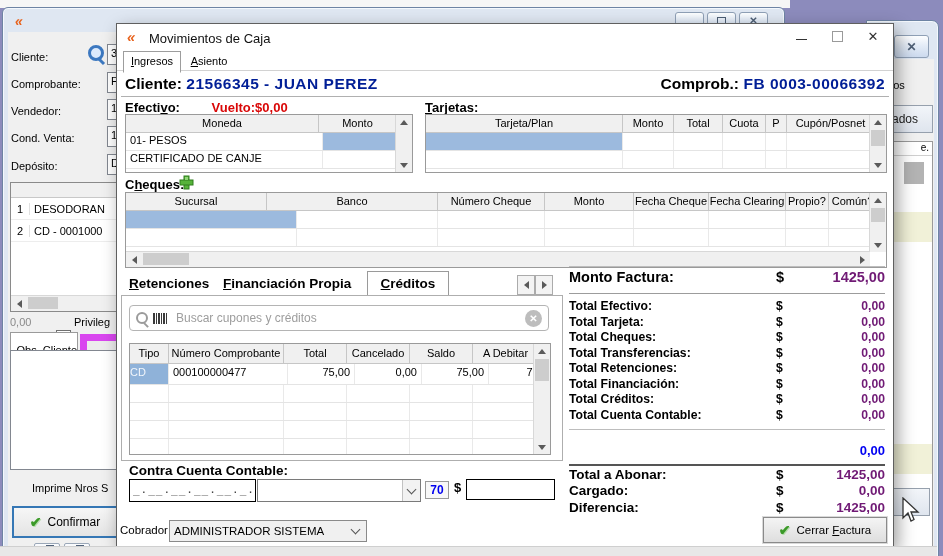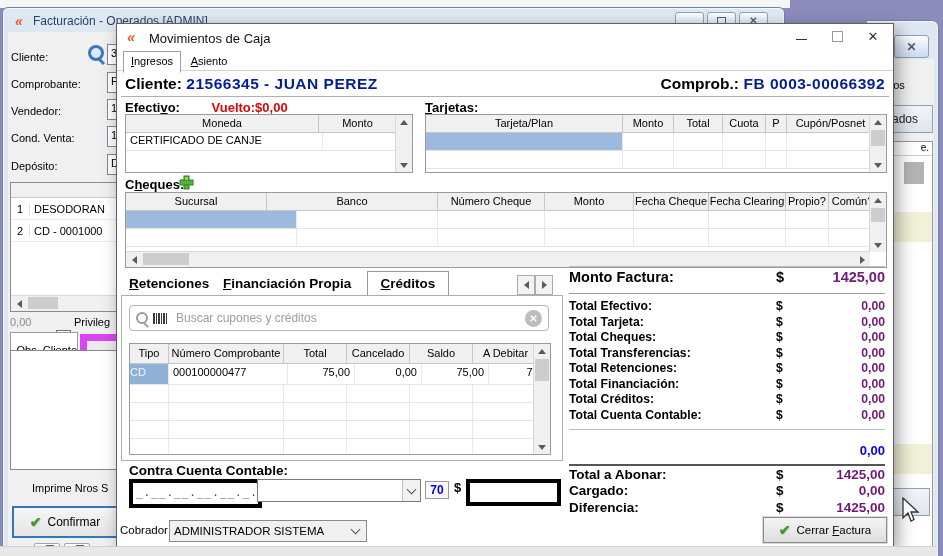--- a/index.html
+++ b/index.html
@@ -94,21 +94,21 @@
   .panel{border:1px solid #aeaeae;background:#fff}
   
   .search{border:1px solid #b4b4b4;border-radius:4px;background:#fff;display:flex;align-items:center;padding:0 6px;gap:5px}
   .slens{width:8px;height:8px;border:2px solid #9b9b9b;border-radius:50%;position:relative;flex:none}
   .slens::after{content:"";position:absolute;left:7px;top:8px;width:2px;height:6px;background:#9b9b9b;transform:rotate(-45deg)}
   .searchinput{border:none;outline:none;flex:1;font-size:12px;font-family:"Liberation Sans",sans-serif;color:#1d4ed8;background:transparent}
   .searchinput::placeholder{color:#9d9d9d}
   .clearbtn{width:17px;height:17px;border-radius:50%;background:#bdbdbd;color:#fff;font-size:10px;font-weight:bold;
             display:flex;align-items:center;justify-content:center;flex:none}
   
-  .inpt{background:#fff;border:4px solid #000000;font-size:11px;padding-left:3px}
+  .inpt{background:#fff;border:1px solid #000000;font-size:11px;padding-left:3px}
   .combo{background:#fff;border:1px solid #7a7a7a;display:flex;align-items:center}
   .combo .btnarr{margin-left:auto;width:17px;align-self:stretch;background:#f2f2f2;border-left:1px solid #c2c2c2;
                  display:flex;align-items:center;justify-content:center}
   .chev{width:6px;height:6px;border-right:1.5px solid #555;border-bottom:1.5px solid #555;transform:rotate(45deg);margin-top:-3px}
   .code70{border:1px solid #9a9a9a;background:#f8f8f8;color:#0000f0;font-weight:bold;font-size:12px;text-align:center}
   .cobcombo{background:#f0f0f0;border:1px solid #8a8a8a;font-size:11.5px;display:flex;align-items:center;padding-left:4px}
   
   .trow{display:flex;align-items:baseline}
   .trow .lb{font-weight:bold;white-space:nowrap}
   .trow .cur{font-weight:bold;position:absolute;left:207px}
@@ -122,21 +122,20 @@
   .logo-or{display:inline-block;font-weight:bold;font-style:italic;color:#e8621c;letter-spacing:-2px}
 </style>
 </head>
 <body>
 
 <div class="stage">
   <div class="abs topstrip"></div>
 
   <div class="abs cwin mainwin">
     <span class="clogo logo-or" style="font-size:14px">« </span>
-    <div class="ctitle">Facturación - Operados [ADMIN]</div>
     <div class="cbtns" style="right:16px">
       <div class="cbtn">
           <div class="min"></div>
         </div>
       <div class="cbtn">
           <div class="res"></div>
         </div>
       <div class="cbtn">
           <div class="cls">✕</div>
         </div>
@@ -249,20 +248,24 @@
     <div class="abs" style="left:4px;right:4px;top:72px;border-top:1px solid #b0b0b0"></div>
 
     <div class="abs seclbl" style="left:8px;top:76px">
       <span>Efecti</span><span class="uk">v</span><span>o:</span>
       <span class="red" style="margin-left:28px">Vuelto:$0,00</span>
     </div>
     <div class="abs gbox" style="left:8px;top:90px;width:286px;height:57px">
       <div class="ghead">
         <div class="hc" style="width:192px">Moneda</div>
         <div class="hc" style="width:77px">Monto</div>
+      </div>
+      <div class="grow">
+        <div class="rc txt" style="width:192px">01- PESOS</div>
+        <div class="rc sel" style="width:77px"></div>
       </div>
       <div class="grow">
         <div class="rc txt" style="width:192px">CERTIFICADO DE CANJE</div>
         <div class="rc" style="width:77px"></div>
       </div>
       <div class="vsb">
         <div class="a" style="top:0">
             <div class="t-up"></div>
           </div>
         <div class="a" style="bottom:0">

